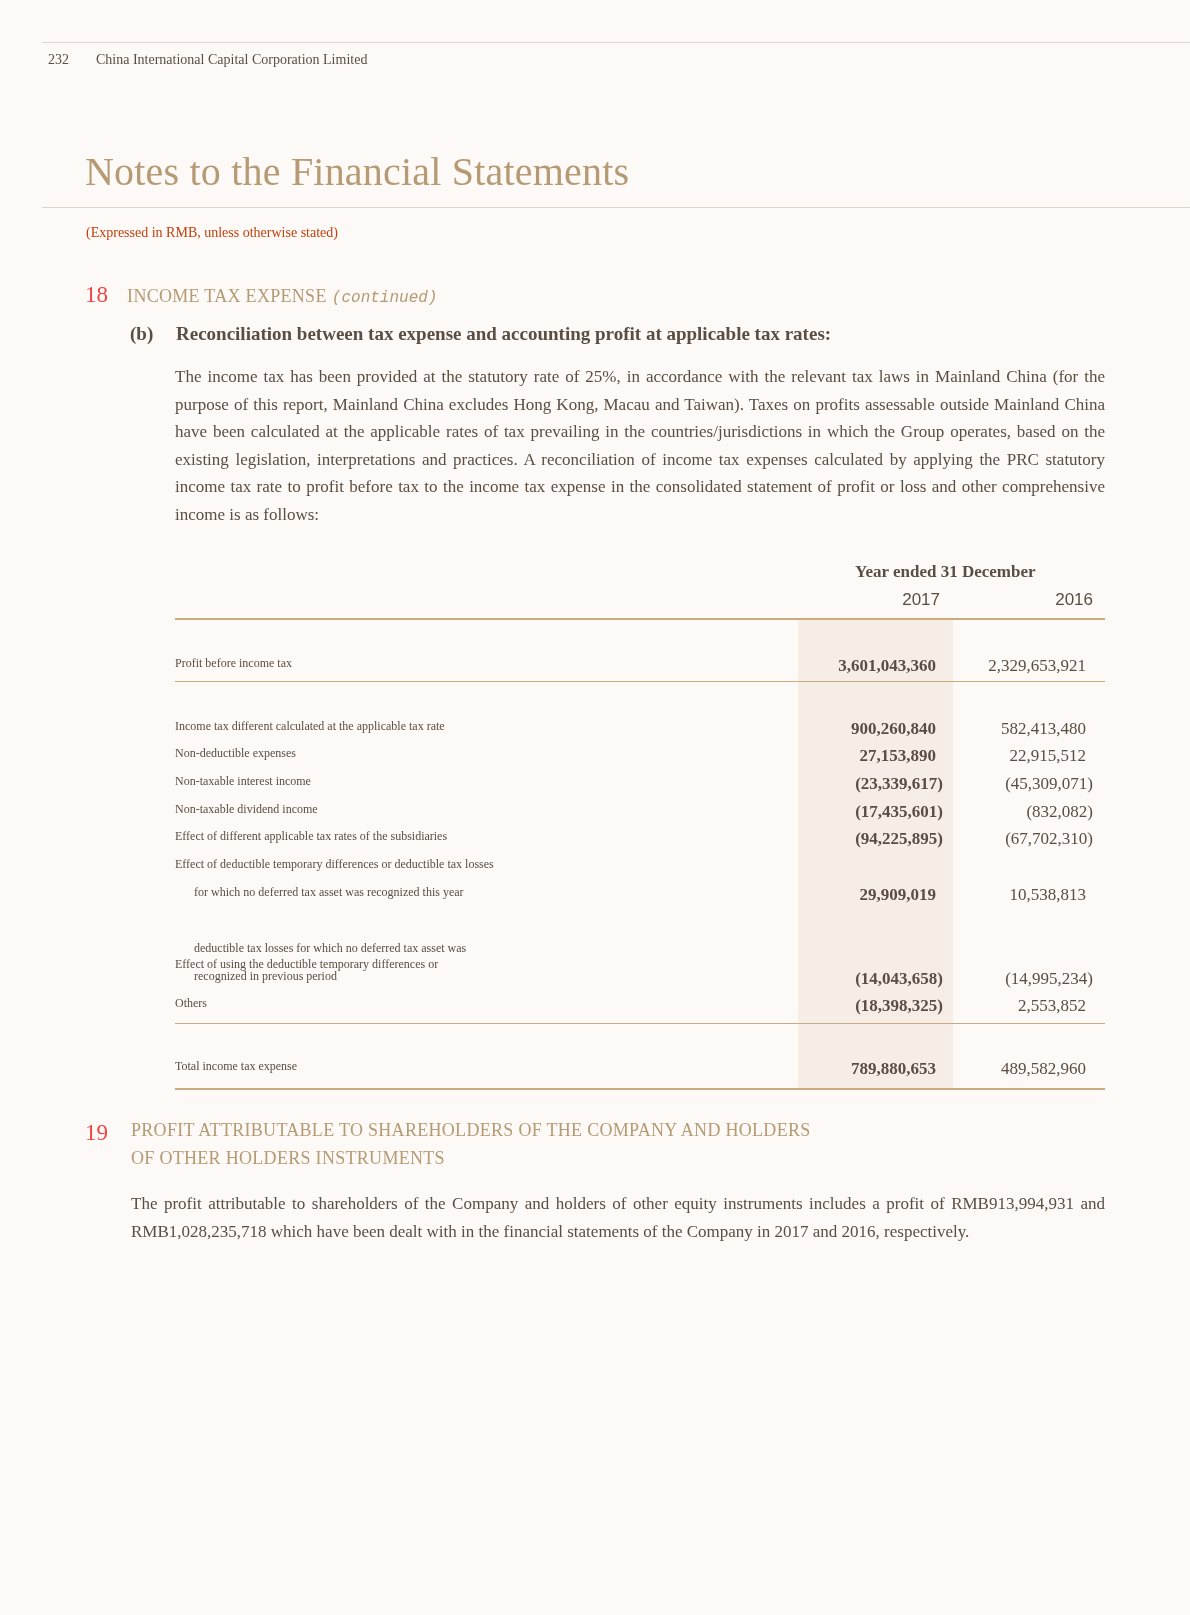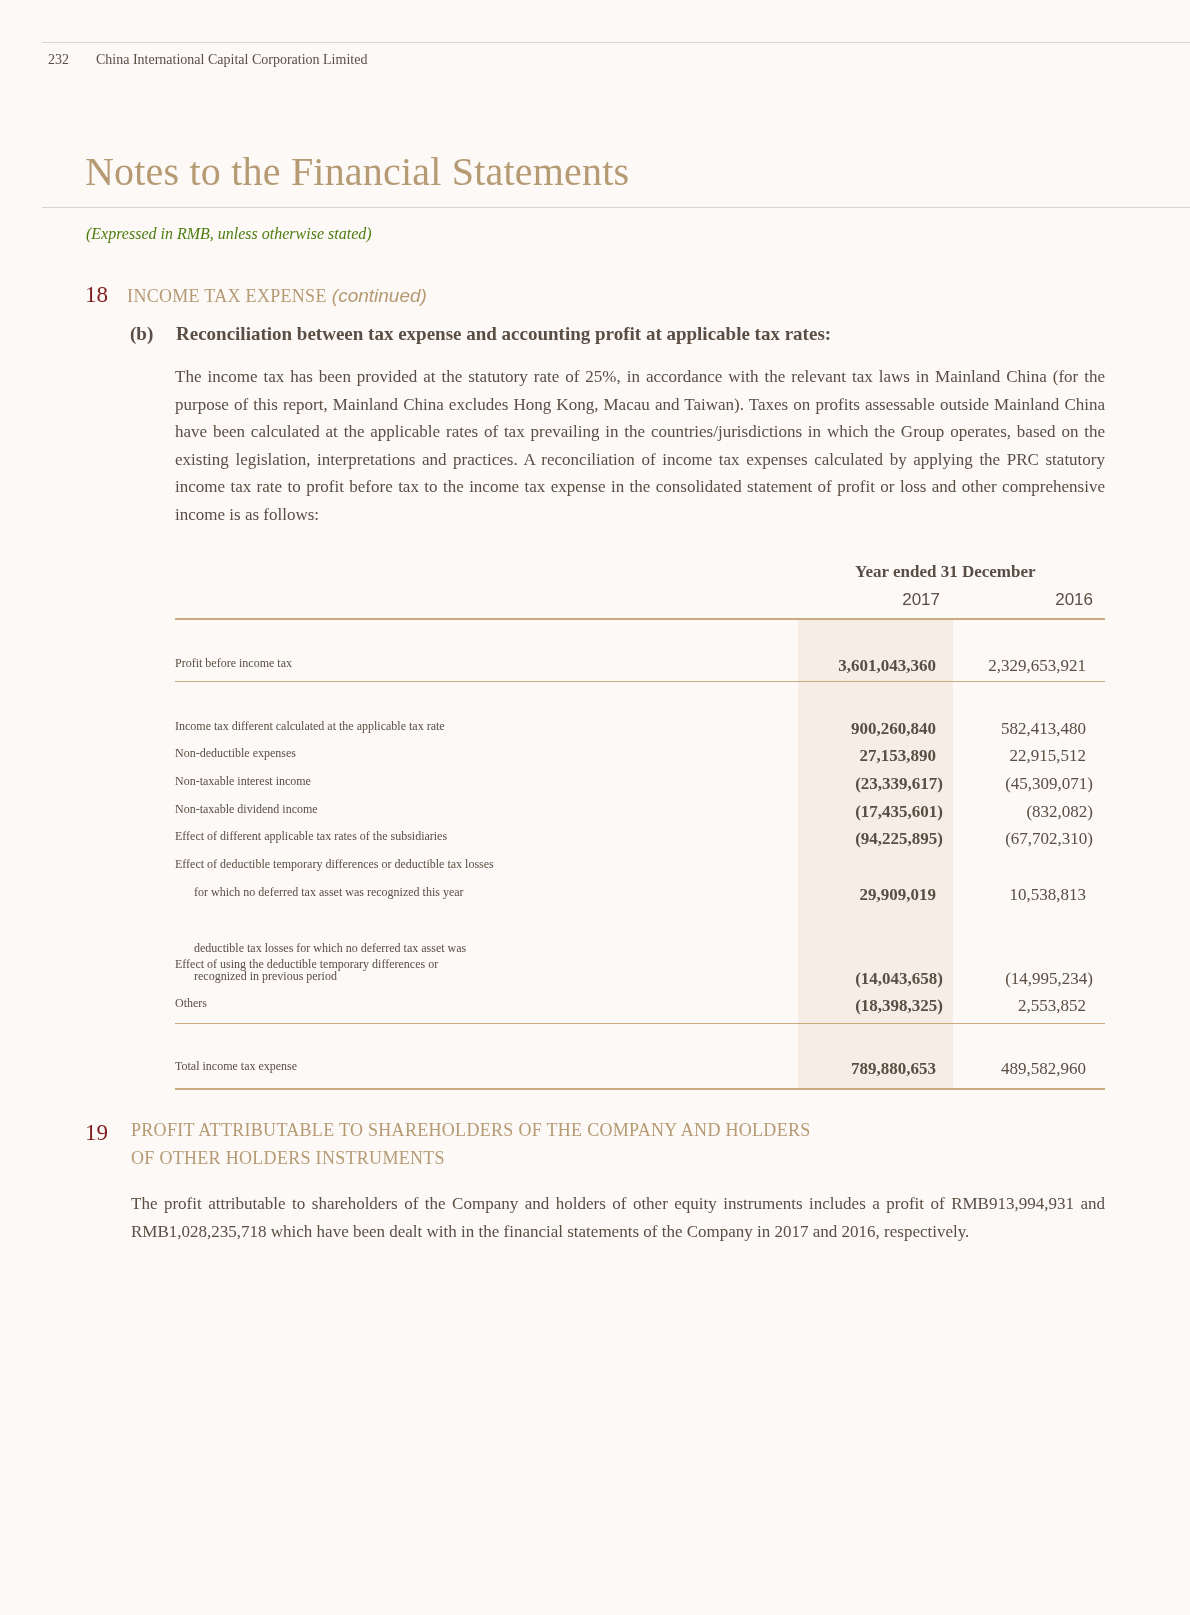--- a/index.html
+++ b/index.html
@@ -7,24 +7,24 @@
     width: 1190px; height: 1615px; background: #fcf9f6;
     position: relative; overflow: hidden;
     font-family: "DejaVu Serif", "Liberation Serif", serif;
     color: #5a4e44;
   }
   .abs { position: absolute; }
   .rule { position: absolute; height: 1px; background: #ddd5cc; }
   .page-num { left: 48px; top: 52px; font-size: 14px; color: #5a4e44; font-family: "Liberation Serif", serif; }
   .company { left: 96px; top: 52px; font-size: 14px; color: #5a4e44; font-family: "Liberation Serif", serif; }
   .title { left: 85px; top: 148px; font-size: 40px; color: #b59a73; font-family: "Liberation Serif", serif; letter-spacing: 0.2px; }
-  .subtitle { left: 86px; top: 225px; font-size: 16px; font-style: italic; color: #4d7c0f; font-family: "Liberation Serif", serif; }
-  .sec-num { font-family: "Liberation Serif", serif; color: #7f1d1d; font-size: 23px; }
+  .subtitle { left: 86px; top: 225px; font-size: 14px; color: #c2410c; font-family: "Liberation Serif", serif; }
+  .sec-num { font-family: "Liberation Serif", serif; color: #ef4444; font-size: 23px; }
   .sec-title { font-family: "Liberation Serif", serif; color: #b59a73; font-size: 18px; letter-spacing: 0.3px; }
-  .sec-cont { font-family: Liberation Sans, sans-serif; color: #b59a73; font-size: 19px; font-style: italic; }
+  .sec-cont { font-family: Liberation Mono, monospace; color: #b59a73; font-size: 16px; font-style: italic; }
   .sub-b { left: 130px; top: 323px; font-size: 19px; font-weight: bold; color: #5a4e44; font-family: "Liberation Serif", serif; }
   .sub-title { left: 176px; top: 323px; font-size: 19px; font-weight: bold; color: #5a4e44; font-family: "Liberation Serif", serif; }
   .para {
     position: absolute; left: 175px; width: 930px; top: 363px;
     font-family: "Liberation Serif", serif; font-size: 17px; line-height: 27.5px;
     text-align: justify; color: #5a4e44;
   }
   .col-shade { position: absolute; left: 798px; width: 155px; top: 619px; height: 470px; background: #f6eee6; }
   .thead-year { position: absolute; left: 855px; top: 562px; font-size: 17px; font-weight: bold; font-family: "Liberation Serif", serif; text-align: center; }
   .thead-col { position: absolute; top: 590px; font-size: 17px; font-family: Liberation Sans, sans-serif; text-align: right; }

